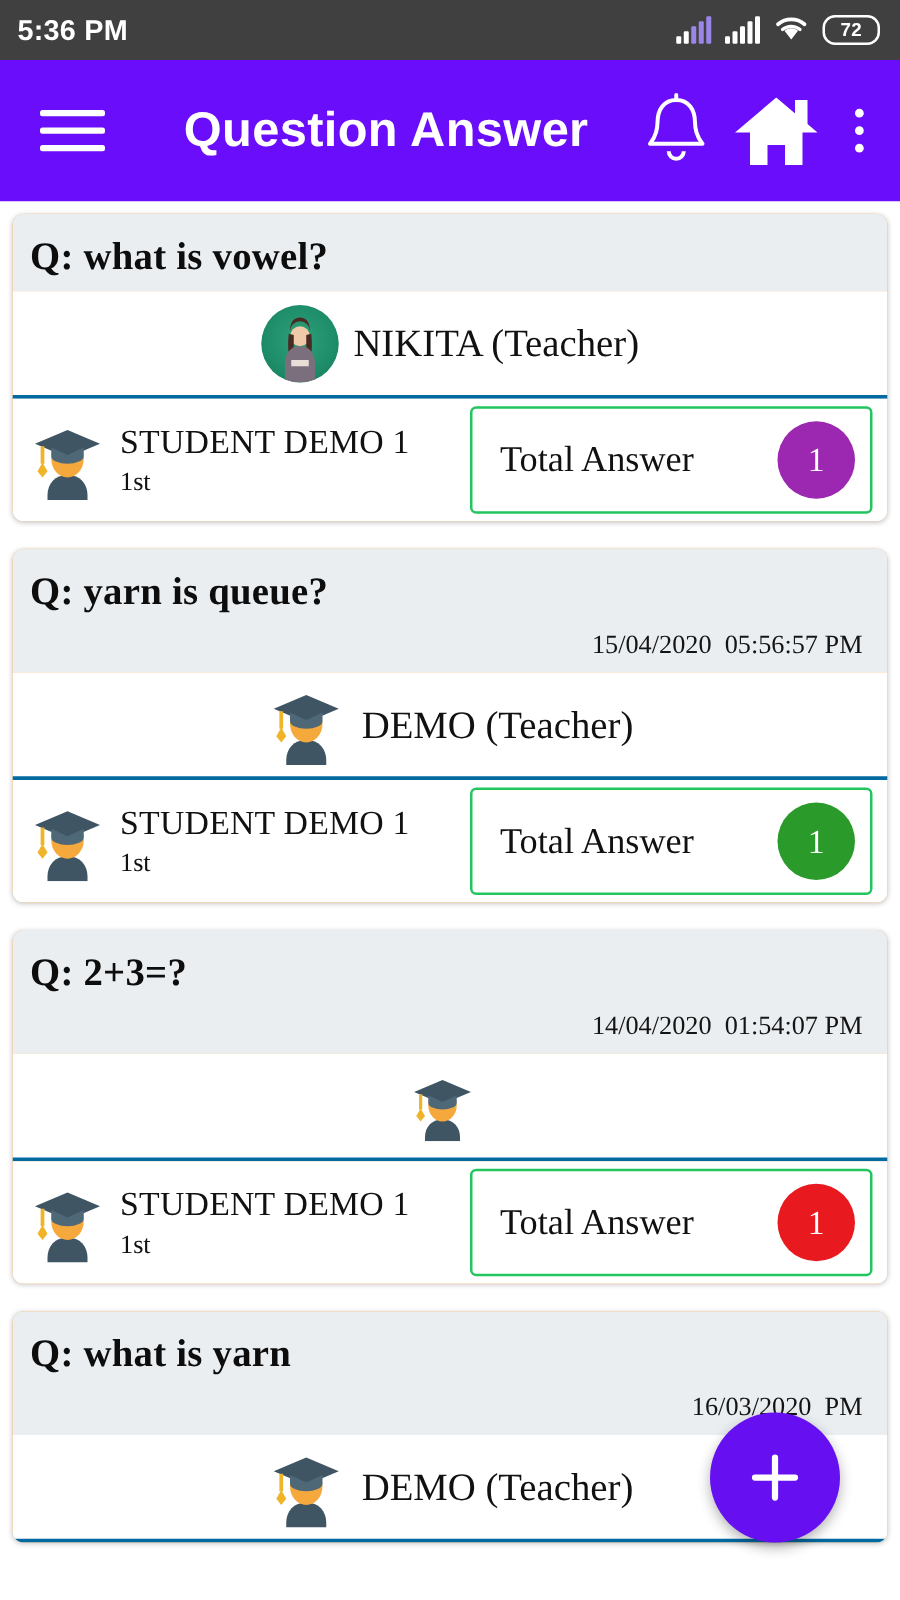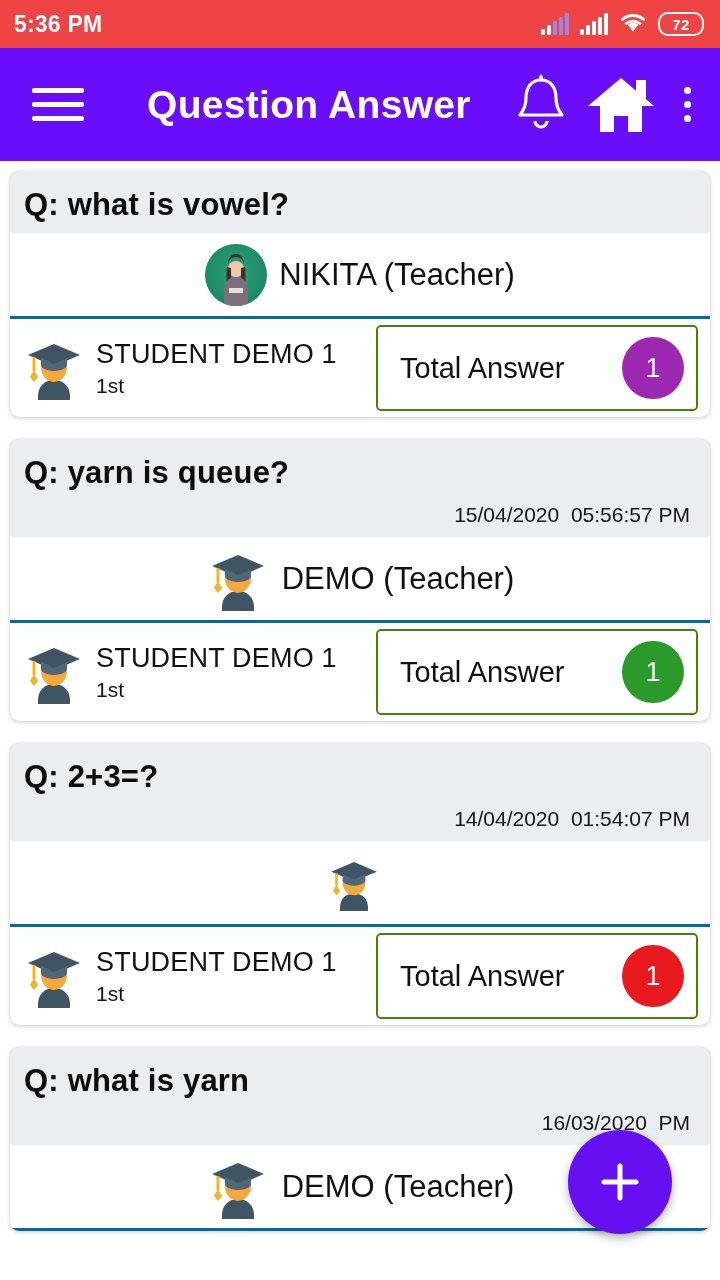--- a/index.html
+++ b/index.html
@@ -6,21 +6,21 @@
   html, body {
     width:720px; height:1280px;
     background:#ffffff;
     font-family:"Liberation Sans", sans-serif;
     overflow:hidden;
   }
   body { position:relative; }
 
   
   .status-bar{
-    height:48px; background:#ef4444;
+    height:48px; background:#404040;
     display:flex; align-items:center; justify-content:space-between;
     padding:0 16px 0 14px;
   }
   .status-time{ color:#ffffff; font-size:23px; font-weight:bold; letter-spacing:.2px; }
   .status-right{ display:flex; align-items:center; gap:11px; }
   .sig{ display:flex; align-items:flex-end; gap:2px; height:22px; }
   .sig i{ width:4px; background:#ffffff; border-radius:1px; display:block; }
   .sig i:nth-child(1){ height:6px; }
   .sig i:nth-child(2){ height:10px; }
   .sig i:nth-child(3){ height:14px; }
@@ -48,35 +48,36 @@
   .ico{ display:flex; align-items:center; justify-content:center; cursor:pointer; }
   .kebab{ width:30px; display:flex; flex-direction:column; align-items:center; gap:7px; }
   .kebab b{ width:7px; height:7px; border-radius:50%; background:#fff; display:block; }
 
   
   .list{ padding:10px 10px 0 10px; }
   .card{
     background:#fdba74; border-radius:9px; margin-bottom:22px;
     box-shadow:0 1px 4px rgba(0,0,0,.22);
     overflow:hidden;
+    font-family:Liberation Serif, serif;
   }
   .q-head{ background:#eaeef1; padding:16px 14px 10px 14px; }
   .q-text{ font-size:31px; font-weight:bold; color:#0d0d0d; letter-spacing:.2px; }
   .q-date{ text-align:right; font-size:21px; color:#141414; margin-top:12px; padding-right:6px; }
   .teacher-row{
     background:#ffffff; display:flex; align-items:center; justify-content:center;
     gap:12px; height:86px; border-bottom:3px solid #0369a1;
   }
   .teacher-name{ font-size:31px; color:#111111; }
   .student-row{ display:flex; align-items:center; padding:6px 12px; gap:10px; background:#fff; }
   .student-info{ flex:0 0 auto; }
   .student-name{ font-size:27px; color:#111111; letter-spacing:.2px; }
   .student-class{ font-size:21px; color:#111111; margin-top:4px; }
   .answer-box{
-    margin-left:auto; border:2px solid #4d7c0f; border-radius:5px;
+    margin-left:auto; border:2px solid #22c55e; border-radius:5px;
     display:flex; align-items:center; gap:12px;
     padding:10px 12px 10px 22px; min-width:322px; background:#fff;
   }
   .answer-label{ font-size:29px; color:#111111; }
   .answer-count{
     width:62px; height:62px; border-radius:50%;
     display:flex; align-items:center; justify-content:center;
     color:#ffffff; font-size:27px; margin-left:auto;
   }
 

